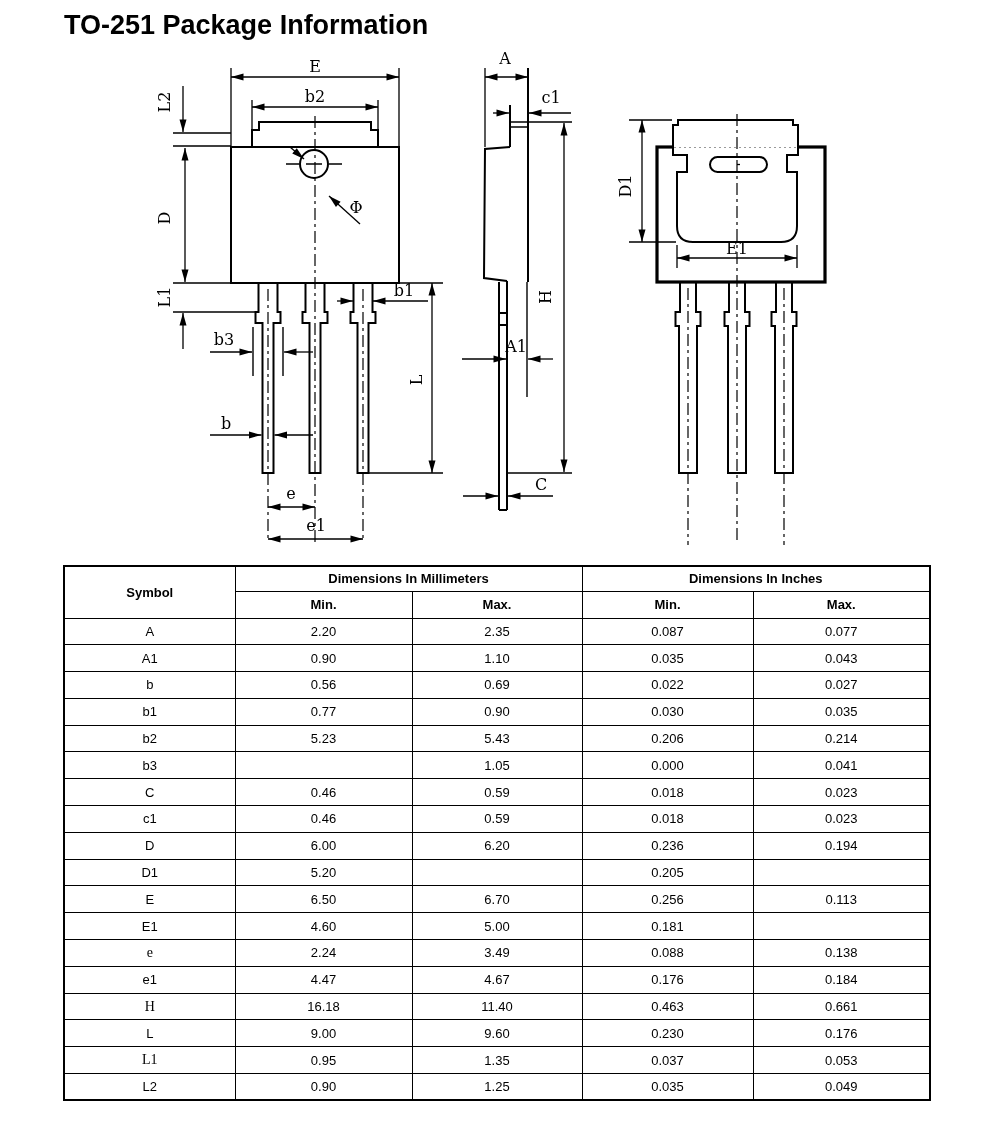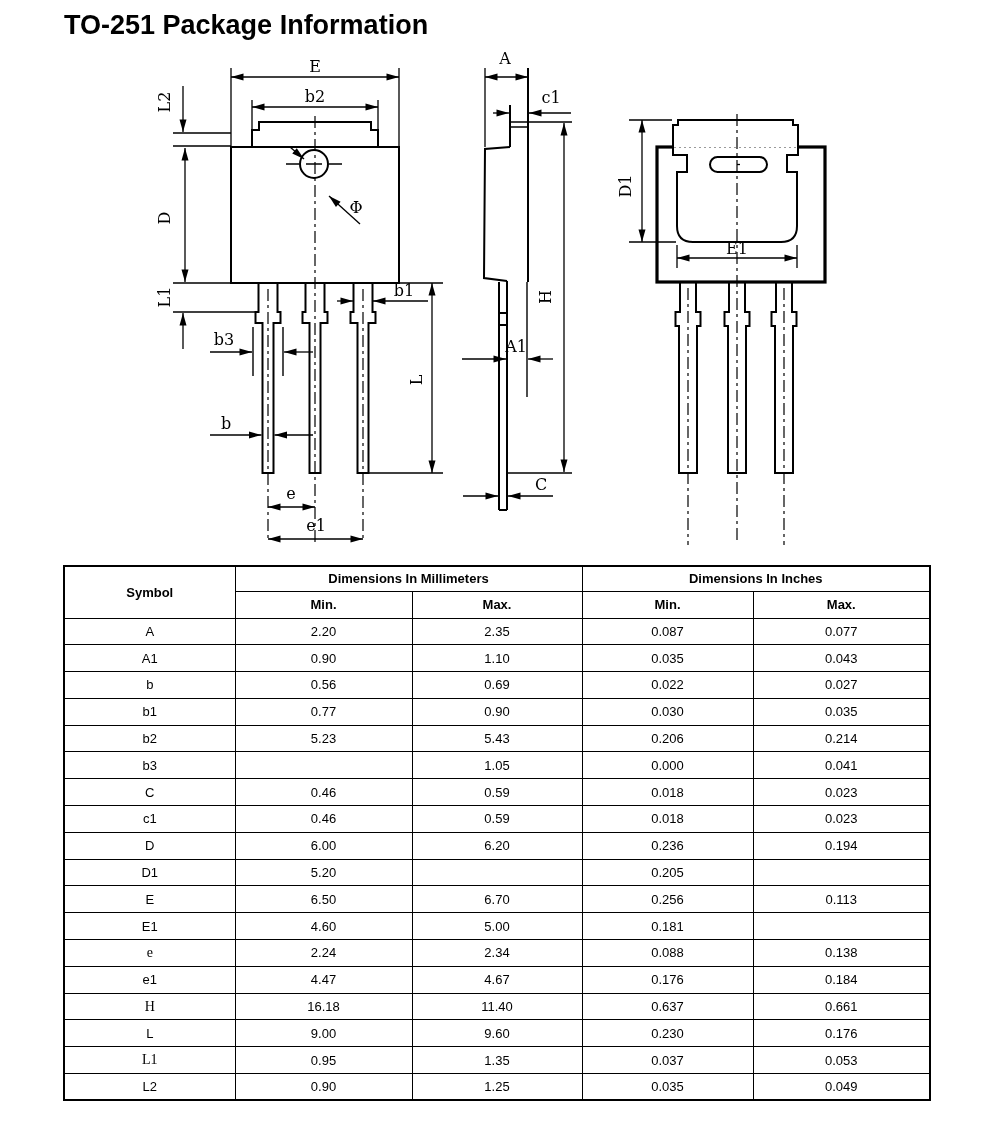--- a/index.html
+++ b/index.html
@@ -267,36 +267,36 @@
         <tr>
           <td>E1</td>
           <td>4.60</td>
           <td>5.00</td>
           <td>0.181</td>
           <td></td>
         </tr>
         <tr>
           <td class="serif">e</td>
           <td>2.24</td>
-          <td>2.34</td>
+          <td>3.49</td>
           <td>0.088</td>
           <td>0.138</td>
         </tr>
         <tr>
           <td>e1</td>
           <td>4.47</td>
           <td>4.67</td>
           <td>0.176</td>
           <td>0.184</td>
         </tr>
         <tr>
           <td class="serif">H</td>
           <td>16.18</td>
           <td>11.40</td>
-          <td>0.637</td>
+          <td>0.463</td>
           <td>0.661</td>
         </tr>
         <tr>
           <td>L</td>
           <td>9.00</td>
           <td>9.60</td>
           <td>0.230</td>
           <td>0.176</td>
         </tr>
         <tr>

